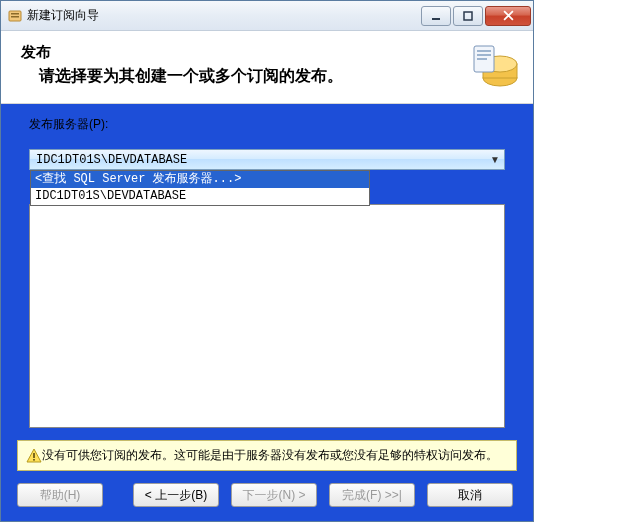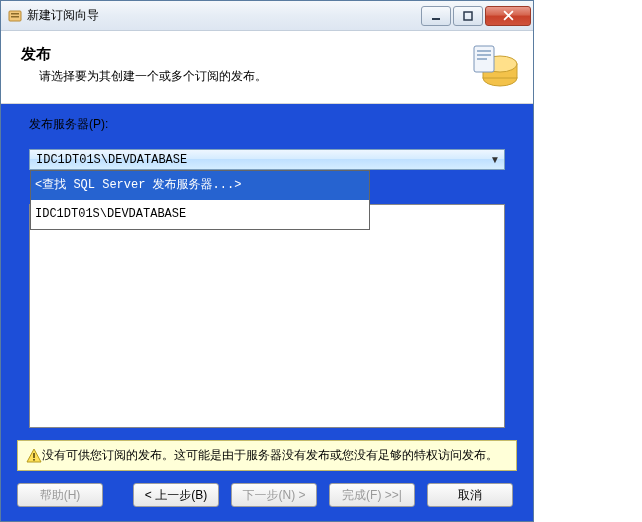--- a/index.html
+++ b/index.html
@@ -62,21 +62,21 @@
     display: flex;
     align-items: center;
     background: #fff;
   }
   .header-text { flex: 1; }
   .header-text .h1 {
     font-size: 15px;
     font-weight: bold;
     margin-bottom: 4px;
   }
-  .header-text .sub { padding-left: 18px; font-size: 12px; color: #000; }
+  .header-text .sub { padding-left: 18px; font-size: 16px; color: #000; font-weight: bold; }
   .header-graphic {
     width: 50px; height: 48px;
     display: flex; align-items: center; justify-content: center;
   }
   
   .body {
     flex: 1;
     padding: 12px 28px 6px 28px;
     display: flex;
     flex-direction: column;
@@ -105,21 +105,21 @@
   .dropdown {
     position: absolute;
     left: 0; top: 20px;
     width: 340px;
     background: #fff;
     border: 1px solid #666;
     z-index: 10;
     font-family: Consolas, "Courier New", monospace;
   }
   .dropdown .opt {
-    padding: 7px 4px;
+    padding: 1px 4px;
     font-size: 12px;
     line-height: 15px;
     white-space: nowrap;
     cursor: pointer;
   }
   .dropdown .opt.highlight {
     background: #2663d0;
     color: #fff;
   }
   .listbox {

